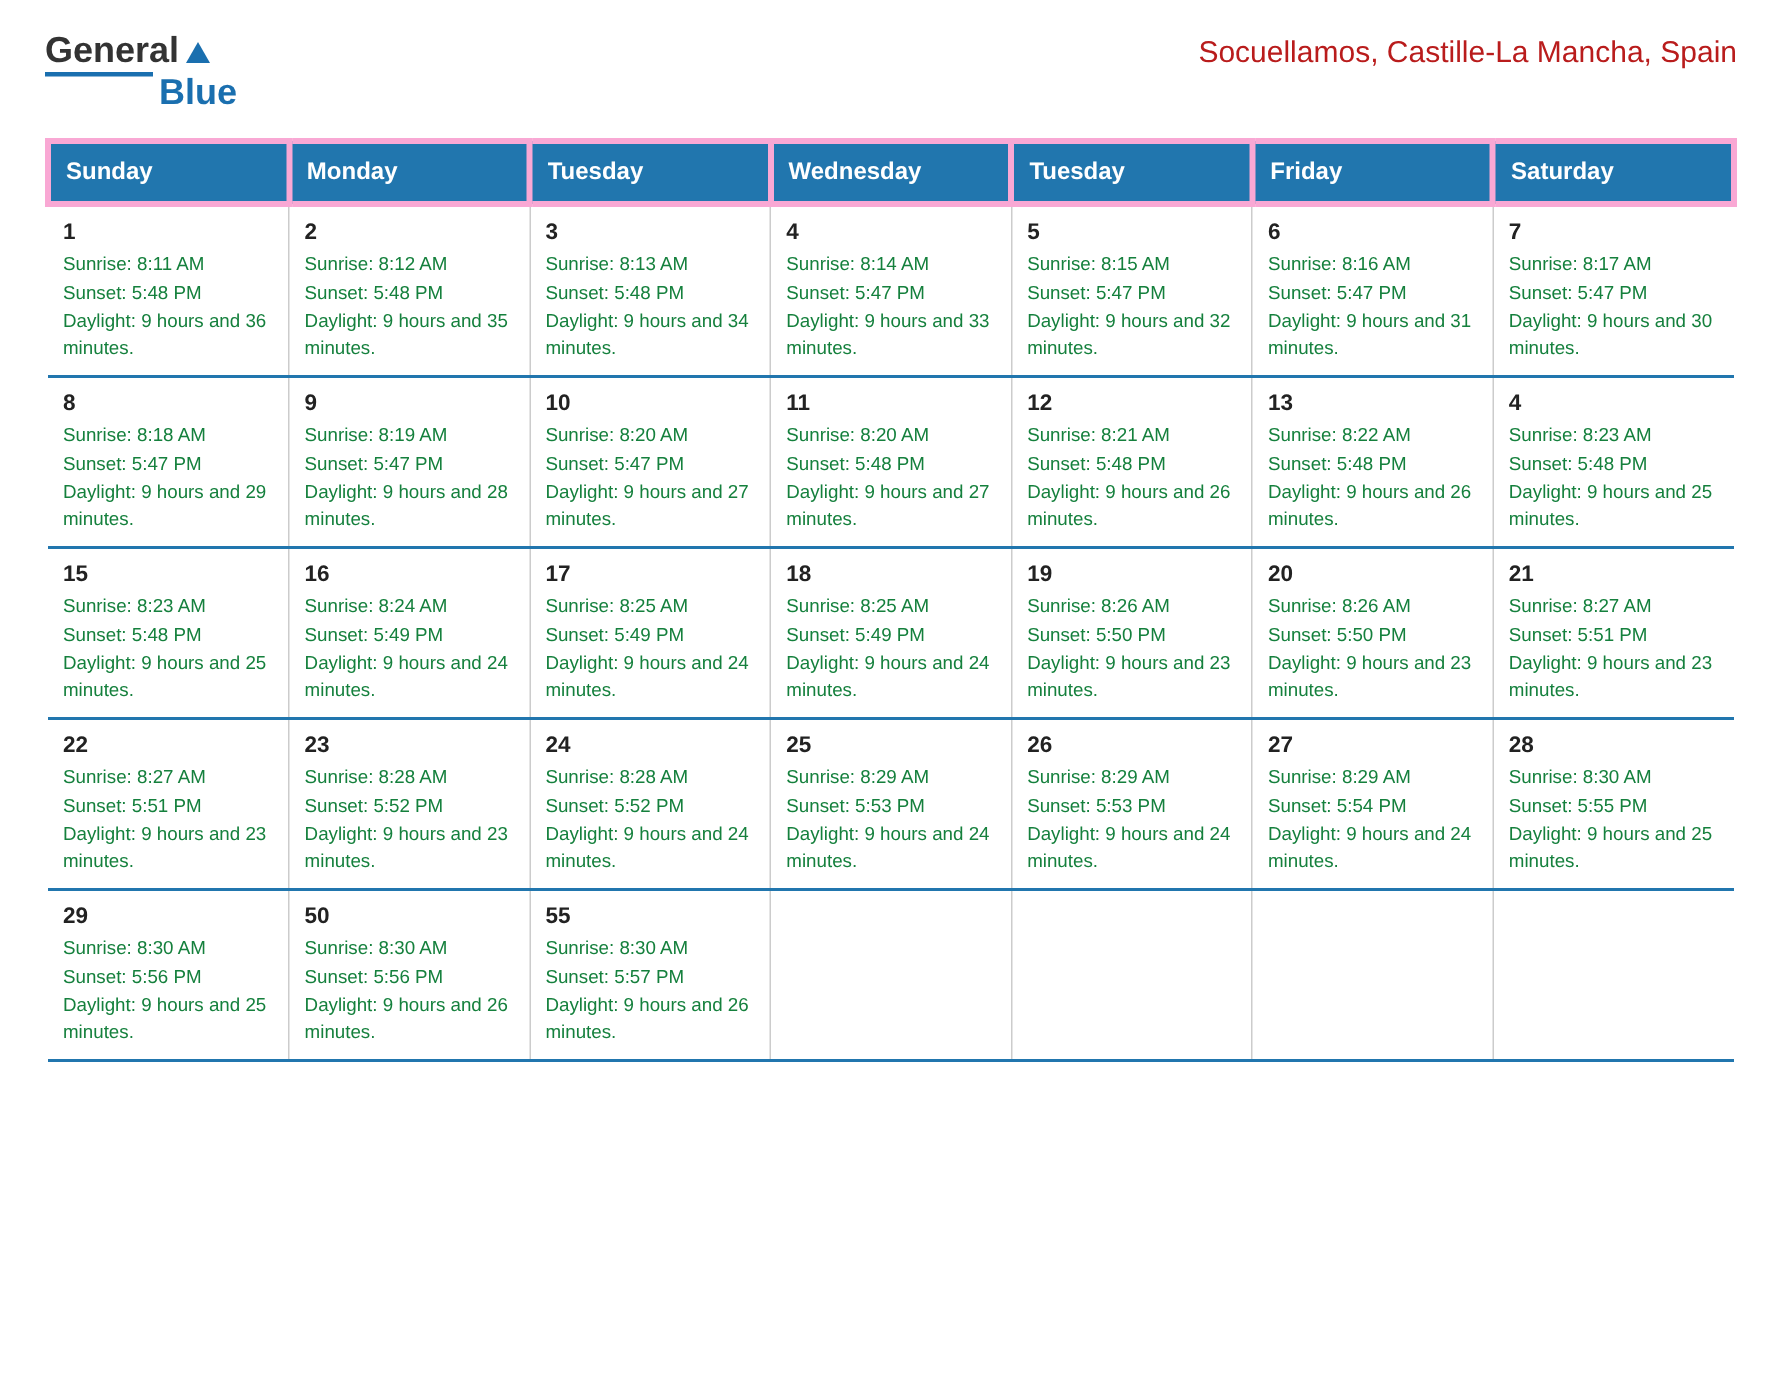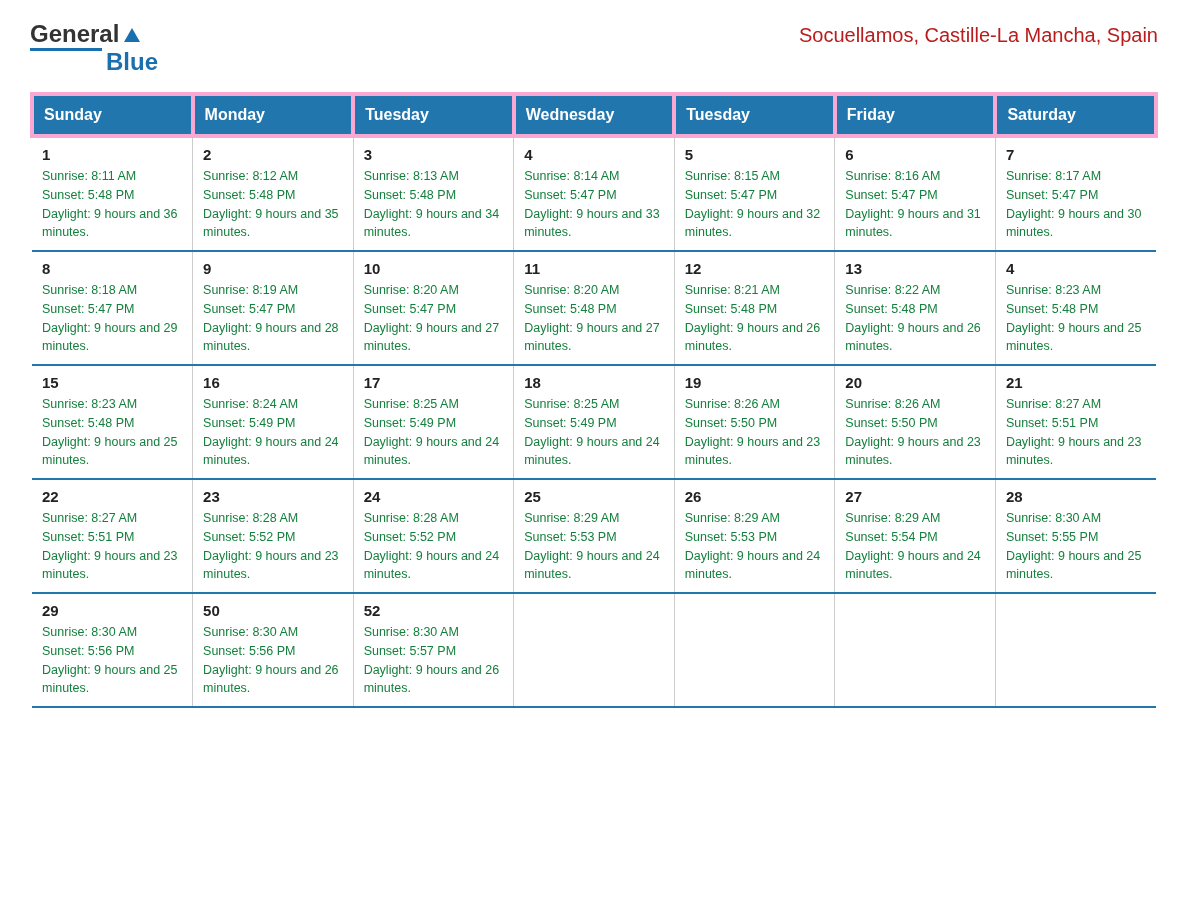--- a/index.html
+++ b/index.html
@@ -368,21 +368,21 @@
       </td>
         <td>
         <div class="day-number">50</div>
         <div class="day-info">
           Sunrise: 8:30 AM<br>
           Sunset: 5:56 PM<br>
           Daylight: 9 hours and&nbsp;26 minutes.
         </div>
       </td>
         <td>
-        <div class="day-number">52</div>
+        <div class="day-number">55</div>
         <div class="day-info">
           Sunrise: 8:30 AM<br>
           Sunset: 5:57 PM<br>
           Daylight: 9 hours and&nbsp;26 minutes.
         </div>
       </td>
         <td></td>
         <td></td>
         <td></td>
         <td></td>

